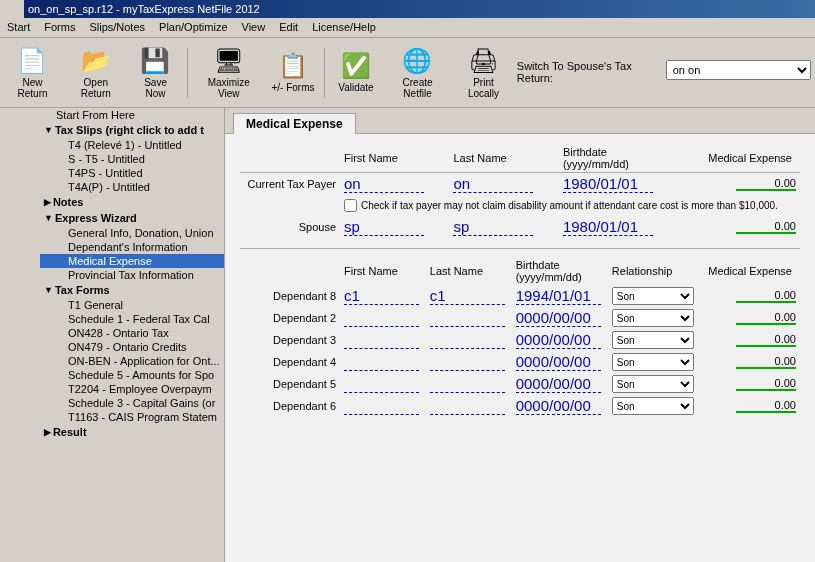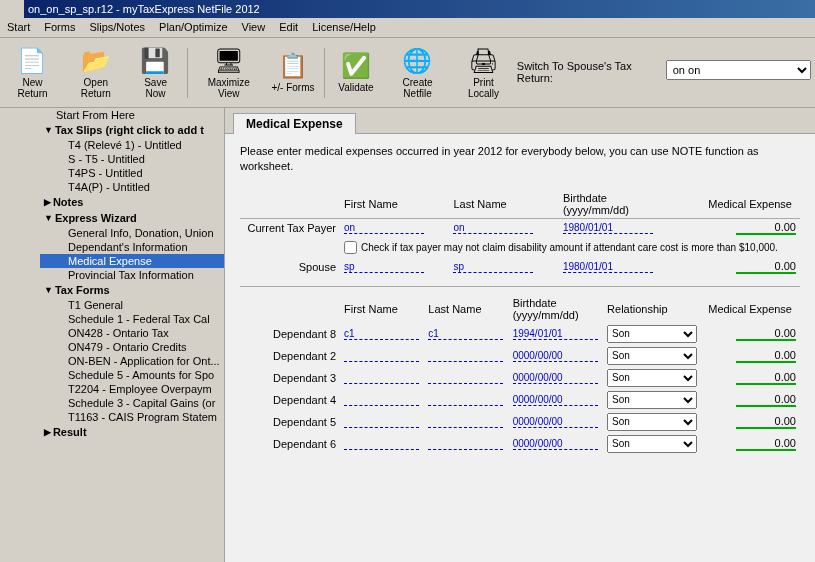--- a/index.html
+++ b/index.html
@@ -163,21 +163,21 @@
     }
     .tax-table td {
       font-size: 11px;
       padding: 2px 4px;
       vertical-align: middle;
     }
     .dashed-input {
       border: none;
       border-bottom: 1px dashed #0000cc;
       background: transparent;
-      font-size: 10px;
+      font-size: 15px;
       color: #0000cc;
       width: 80px;
     }
     .amount-input {
       border: none;
       border-bottom: 2px solid #00aa00;
       background: transparent;
       font-size: 11px;
       text-align: right;
       width: 60px;
@@ -211,21 +211,21 @@
       text-align: left;
       padding: 2px 4px;
     }
     .dep-table td {
       font-size: 11px;
       padding: 2px 4px;
       vertical-align: middle;
     }
     .rel-select {
       font-size: 10px;
-      width: 90px;
+      width: 82px;
       height: 18px;
     }
 
     
     ::-webkit-scrollbar { width: 12px; height: 12px; }
     ::-webkit-scrollbar-track { background: #d4d0c8; }
     ::-webkit-scrollbar-thumb { background: #a0a0a0; border: 1px solid #888; }
   </style>
 </head>
 <body>
@@ -337,21 +337,20 @@
     </div>
   </div>
 
   <div class="content">
 
     <div class="tab-bar">
       <div class="tab">Medical Expense</div>
     </div>
 
     <div class="form-content">
-      <p class="form-description">Please enter medical expenses occurred in year 2012 for everybody below, you can use NOTE function as worksheet.</p>
 
       <table class="tax-table">
         <thead>
           <tr>
             <th style="width:100px;"></th>
             <th>First Name</th>
             <th>Last Name</th>
             <th>
               <span>Birthdate</span><br>
               <span>(yyyy/mm/dd)</span>

